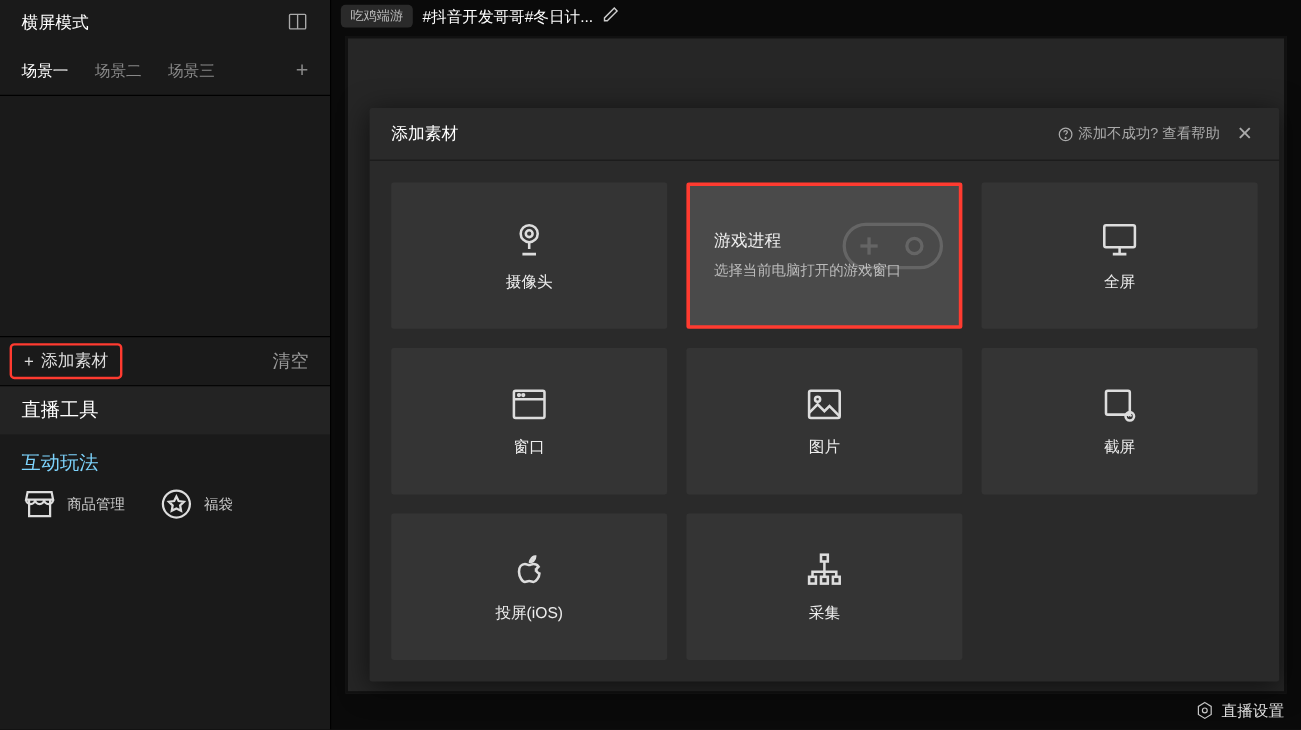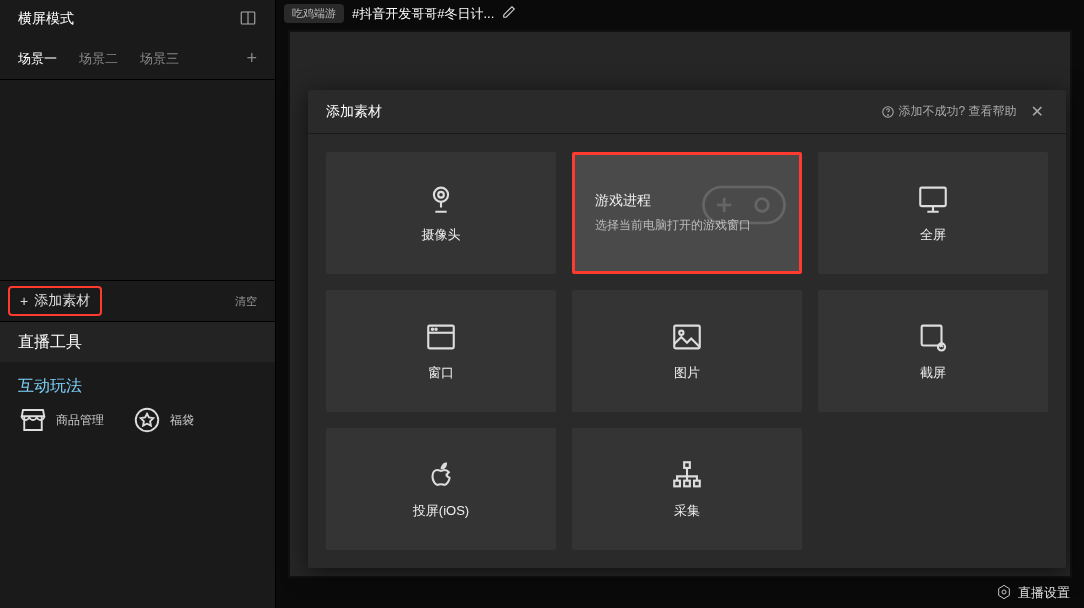--- a/index.html
+++ b/index.html
@@ -56,21 +56,21 @@
       align-items: center;
       gap: 6px;
       font-size: 14px;
       color: #ddd;
       border: 2.5px solid #ff3b30;
       border-radius: 4px;
       padding: 4px 10px;
       margin-left: -10px;
       cursor: pointer;
     }
-    .clear-btn { font-size: 11px; color: #999; cursor: pointer; }
+    .clear-btn { font-size: 15px; color: #999; cursor: pointer; }
     .tools-header {
       height: 40px;
       display: flex;
       align-items: center;
       padding: 0 18px;
       font-size: 16px;
       background: #232323;
     }
     .interaction-label { padding: 14px 18px 8px; font-size: 16px; color: #7dd3fc; }
     .tool-icons {

